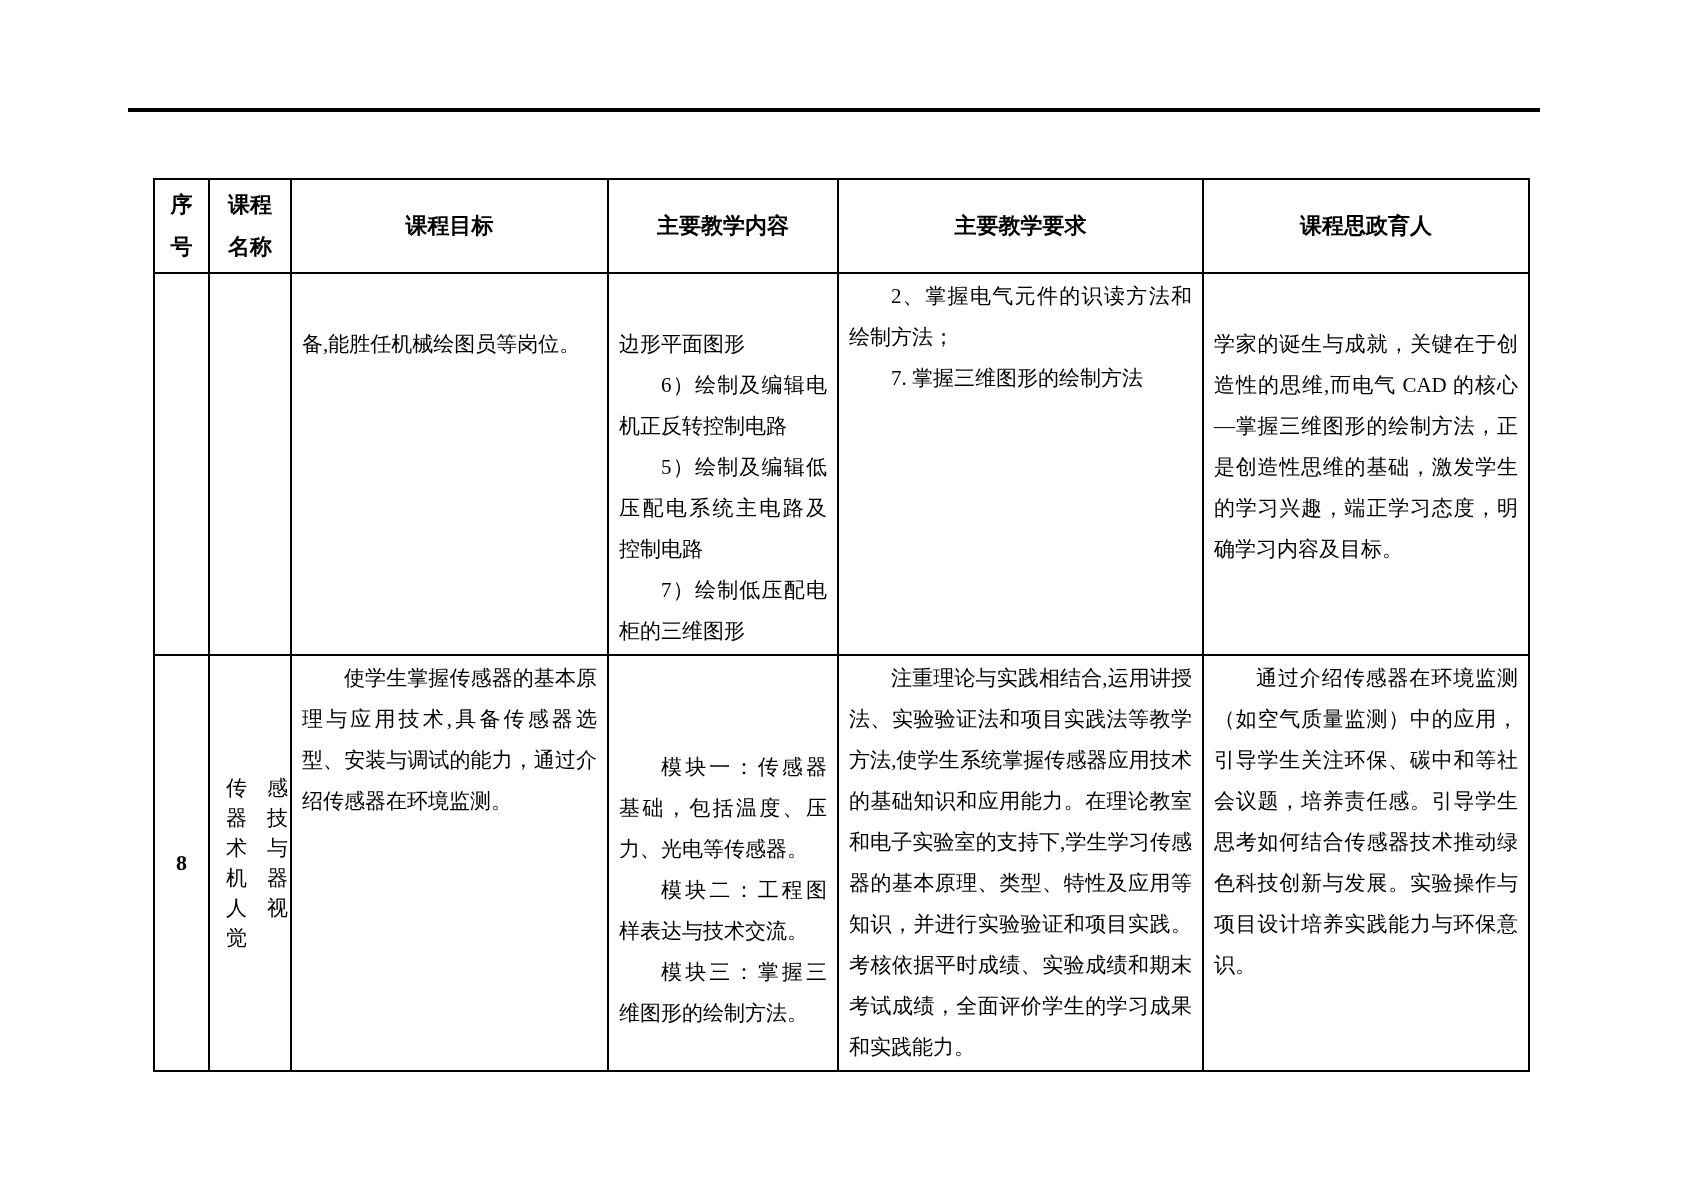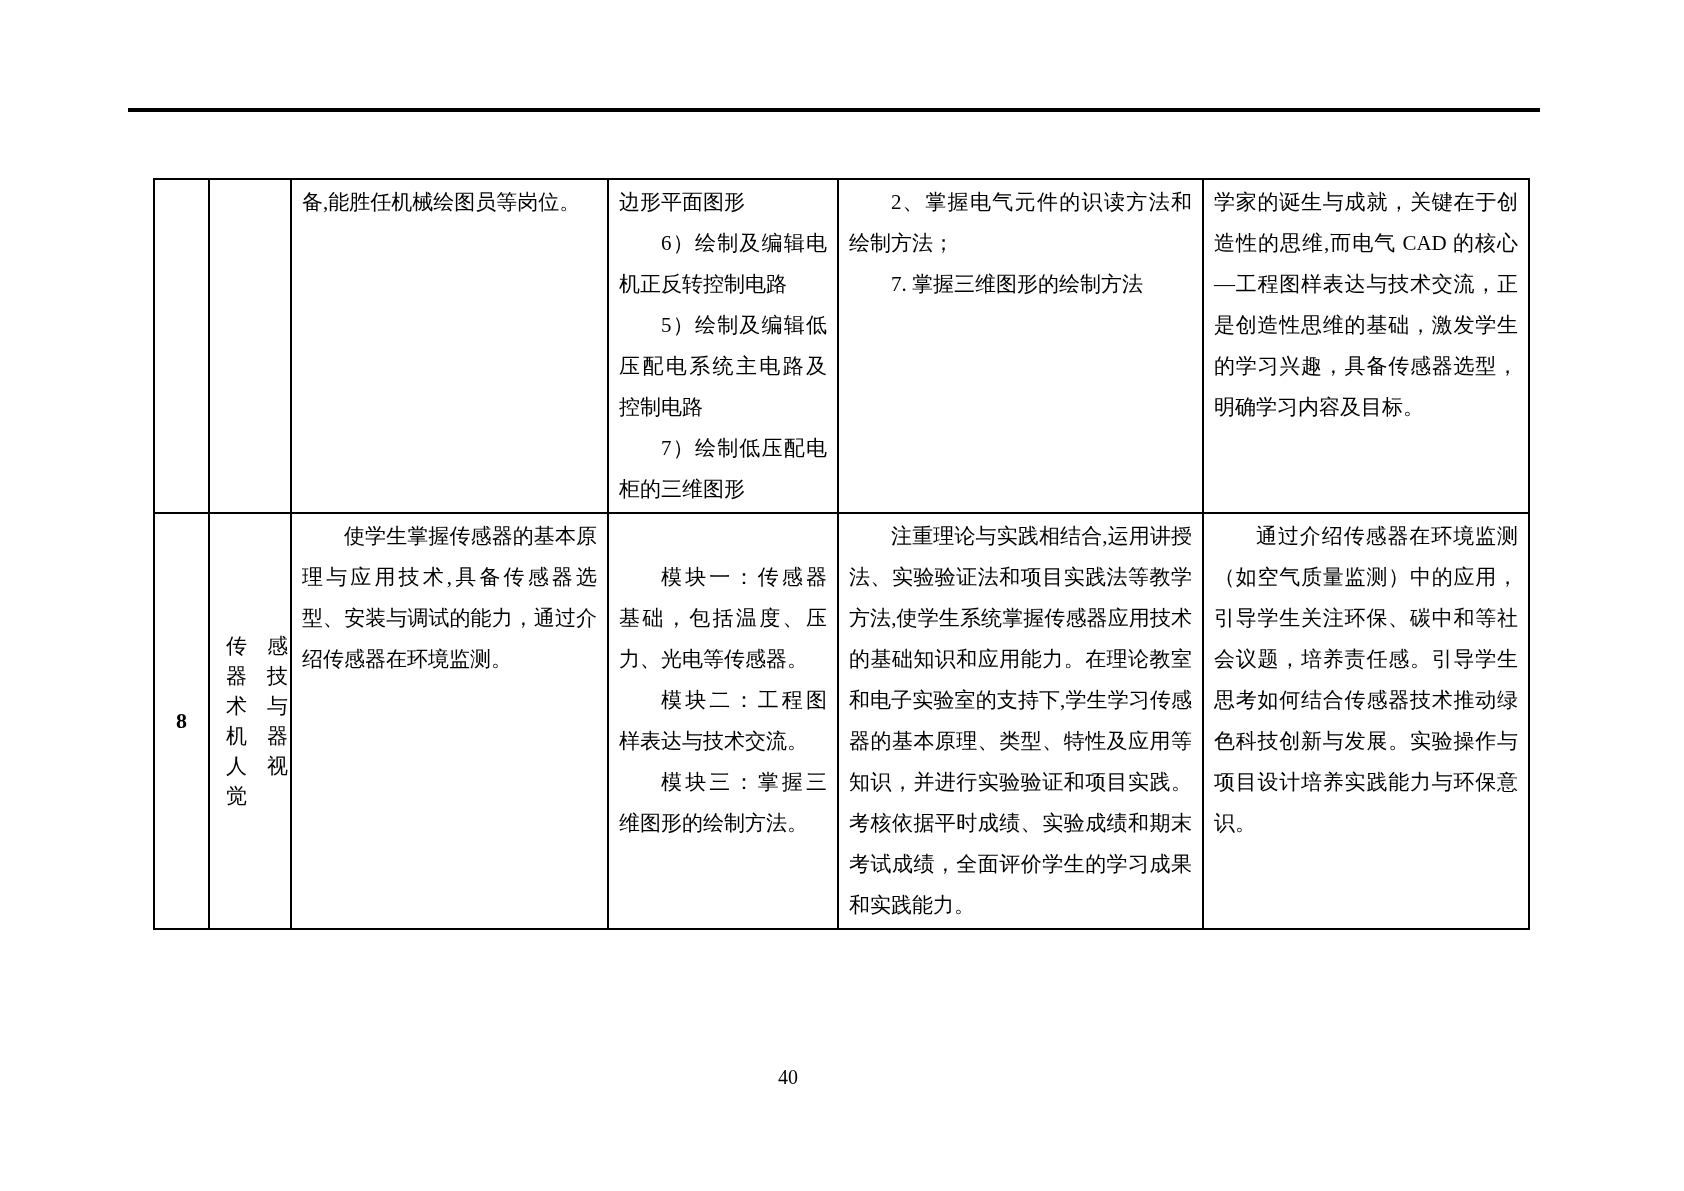--- a/index.html
+++ b/index.html
@@ -54,21 +54,21 @@
     padding: 2px 10px;
     font-size: 21px;
     line-height: 41px;
   }
   td.cell-text p {
     margin: 0;
     min-height: 41px;
     text-align: justify;
   }
   td.cell-text p.indent { text-indent: 2em; }
-  td.cell-text p.noindent { text-indent: 0; }
+  td.cell-text p.noindent { text-indent: 0; margin-top: 48px; }
   td.xuhao-cell {
     text-align: center;
     vertical-align: middle;
     font-weight: bold;
     font-size: 22px;
   }
   td.mingcheng-cell {
     vertical-align: middle;
     padding: 16px;
   }
@@ -101,40 +101,48 @@
   <table class="course-table">
     <colgroup>
       <col style="width:55px">
       <col style="width:82px">
       <col style="width:317px">
       <col style="width:230px">
       <col style="width:365px">
       <col style="width:326px">
     </colgroup>
     <tbody>
+        <tr class="header-row">
+      <th>序号</th>
+      <th>课程名称</th>
+      <th>课程目标</th>
+      <th>主要教学内容</th>
+      <th>主要教学要求</th>
+      <th>课程思政育人</th>
+    </tr>
     <tr class="body-row-1">
       <td class="xuhao-cell"></td>
       <td class="mingcheng-cell">
         <div class="mingcheng-text"></div>
       </td>
       <td class="cell-text">
             <p class="noindent">备,能胜任机械绘图员等岗位。</p>
           </td>
       <td class="cell-text">
             <p class="noindent">边形平面图形</p>
             <p class="indent">6）绘制及编辑电机正反转控制电路</p>
             <p class="indent">5）绘制及编辑低压配电系统主电路及控制电路</p>
             <p class="indent">7）绘制低压配电柜的三维图形</p>
           </td>
       <td class="cell-text">
             <p class="indent">2、掌握电气元件的识读方法和绘制方法；</p>
             <p class="indent">7. 掌握三维图形的绘制方法</p>
           </td>
       <td class="cell-text">
-            <p class="noindent">学家的诞生与成就，关键在于创造性的思维,而电气 CAD 的核心—工程图样表达与技术交流，正是创造性思维的基础，激发学生的学习兴趣，具备传感器选型，明确学习内容及目标。</p>
+            <p class="noindent">学家的诞生与成就，关键在于创造性的思维,而电气 CAD 的核心—掌握三维图形的绘制方法，正是创造性思维的基础，激发学生的学习兴趣，端正学习态度，明确学习内容及目标。</p>
           </td>
     </tr>
     <tr class="body-row-2">
       <td class="xuhao-cell">8</td>
       <td class="mingcheng-cell">
         <div class="mingcheng-text">传感器技术与机器人视觉</div>
       </td>
       <td class="cell-text">
             <p class="indent">使学生掌握传感器的基本原理与应用技术,具备传感器选型、安装与调试的能力，通过介绍传感器在环境监测。</p>
           </td>
@@ -147,15 +155,14 @@
       <td class="cell-text">
             <p class="indent">注重理论与实践相结合,运用讲授法、实验验证法和项目实践法等教学方法,使学生系统掌握传感器应用技术的基础知识和应用能力。在理论教室和电子实验室的支持下,学生学习传感器的基本原理、类型、特性及应用等知识，并进行实验验证和项目实践。考核依据平时成绩、实验成绩和期末考试成绩，全面评价学生的学习成果和实践能力。</p>
           </td>
       <td class="cell-text">
             <p class="indent">通过介绍传感器在环境监测（如空气质量监测）中的应用，引导学生关注环保、碳中和等社会议题，培养责任感。引导学生思考如何结合传感器技术推动绿色科技创新与发展。实验操作与项目设计培养实践能力与环保意识。</p>
           </td>
     </tr>
   </tbody>
     </table>
 
-  <div class="page-number">40</div>
 
 </div>
 
 </body></html>

